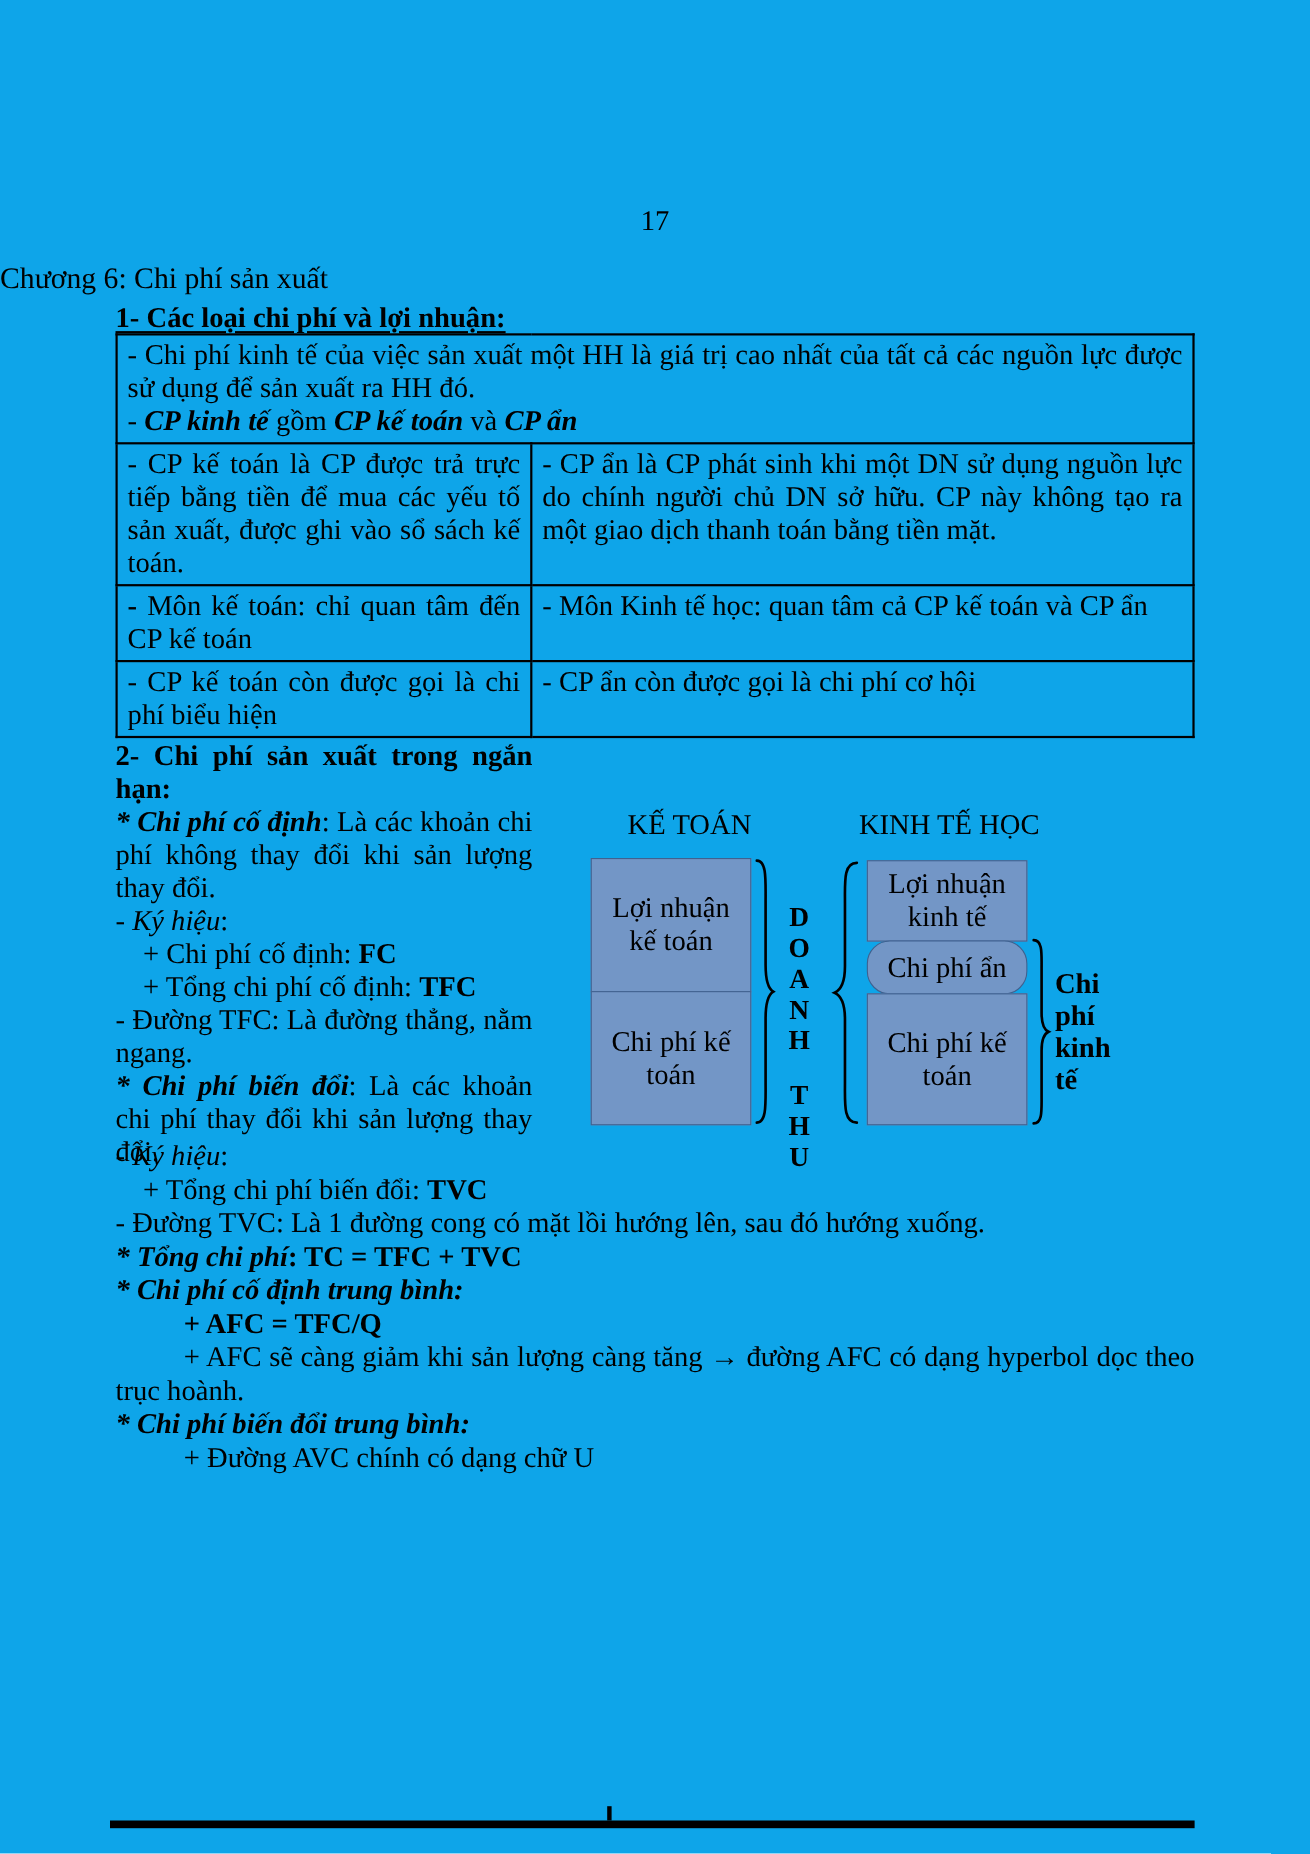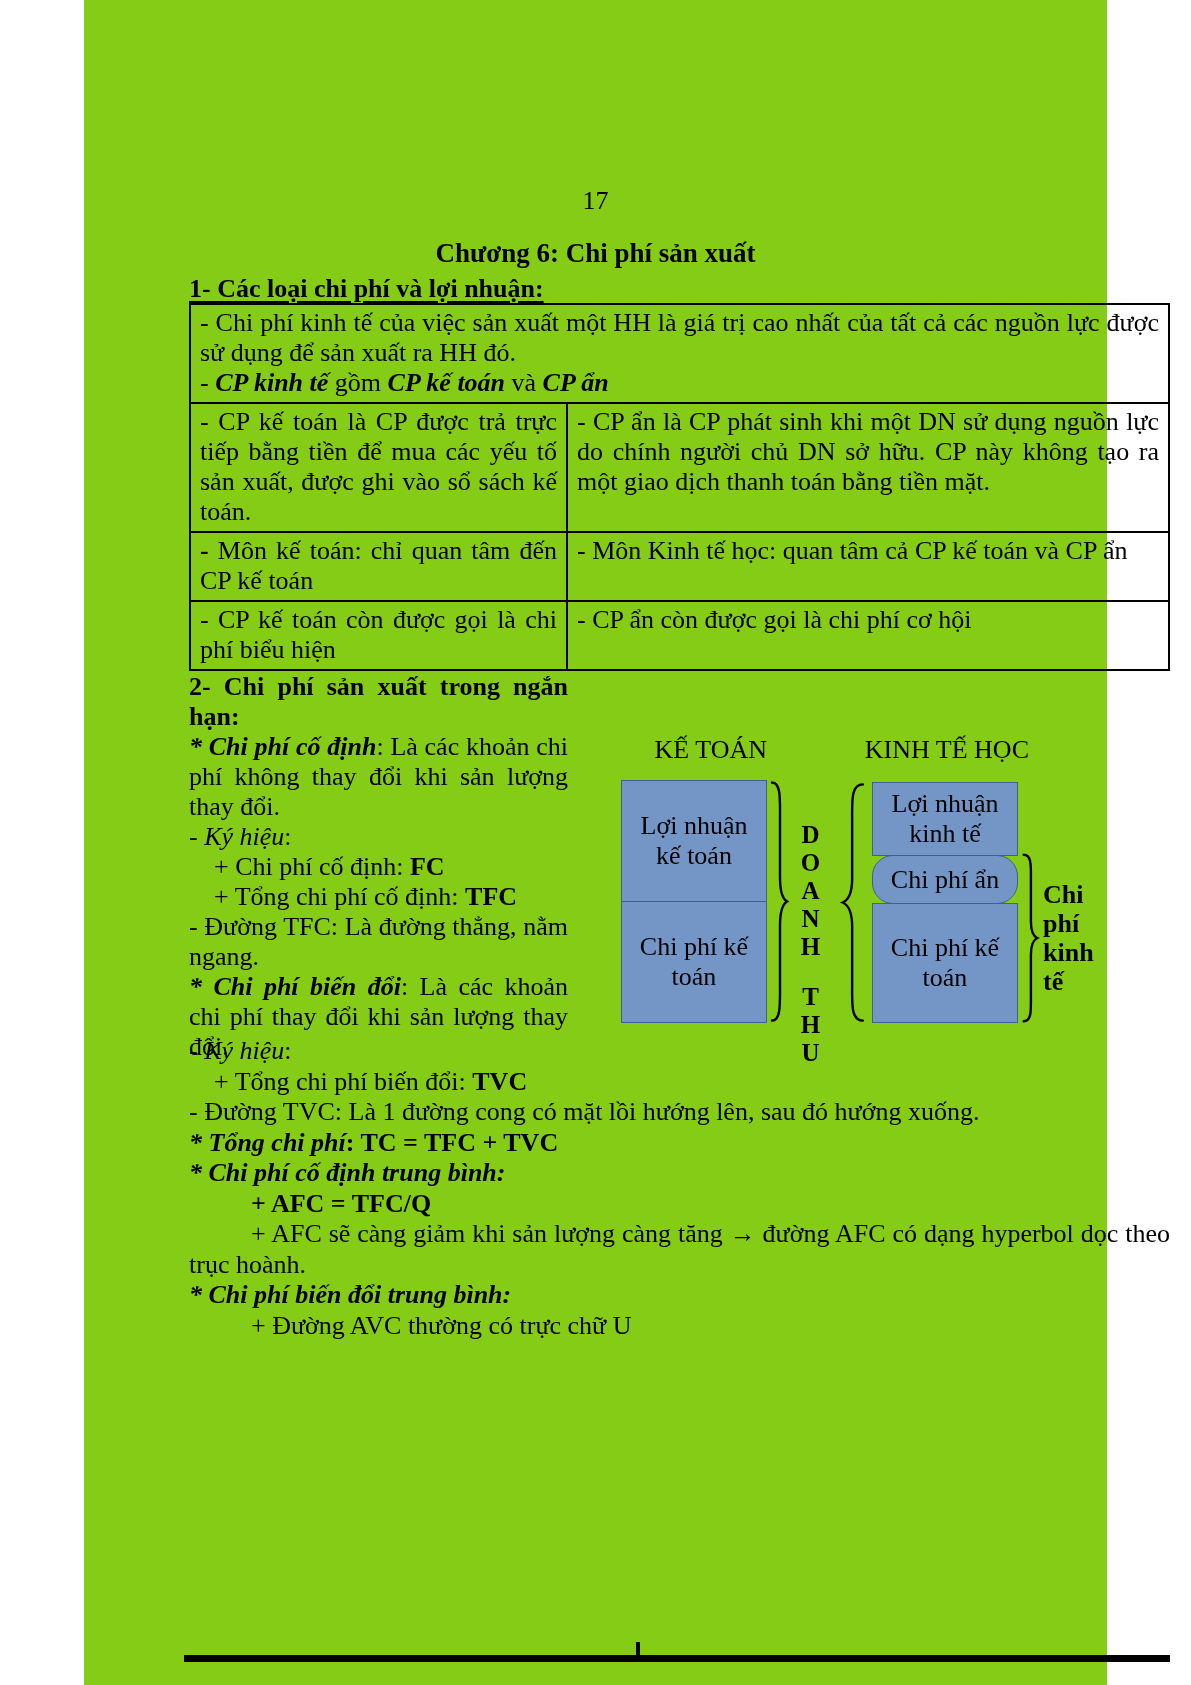--- a/index.html
+++ b/index.html
@@ -1,30 +1,30 @@
 <!DOCTYPE html>
 <html style="--box-bg: #7396c6; --box-border: #40618f;"><head>
 <meta charset="utf-8">
 <title>Page 17</title>
 <style>
   html,body { margin:0; padding:0; background:#ffffff; }
   .page {
-    position:relative; width:1023px; height:1685px; margin:0 auto;
-    background:#84cc16; color:#000;
+    position:relative; width:1191px; height:1685px; margin:0 auto;
+    background:#0ea5e9; color:#000;
     font-family:"Liberation Serif","DejaVu Serif",serif;
     font-size:26px;
   }
   .b  { font-weight:bold; }
   .i  { font-style:italic; }
   .bi { font-weight:bold; font-style:italic; }
   .u  { text-decoration:underline; text-underline-offset:4px; }
 
   .pagenum { position:absolute; left:0; top:186px; width:100%; text-align:center; }
-  .title   { position:absolute; left:0; top:238px; width:100%; text-align:center;
-             font-size:27px; font-weight:bold; margin:0; }
+  .title   { position:absolute; left:0; top:238px; width:100%; 
+             font-size:27px; font-weight:normal; margin:0; }
   .h1      { position:absolute; left:105px; top:274px; font-weight:bold; margin:0; }
 
   .ctable  { position:absolute; left:105px; top:303px; width:981px;
              border-collapse:collapse; line-height:30px; table-layout:fixed; }
   .ctable td { border:2px solid #000; padding:3px 9px 4px 9px;
              vertical-align:top; text-align:justify; }
 
   .lcol    { position:absolute; left:105px; top:672px; width:379px; line-height:30px; }
   .lcol p  { margin:0; text-align:justify; }
   .s2head  { font-weight:bold; }
@@ -144,19 +144,19 @@
 
   <div class="bodytxt">
     <p><span>- </span><span class="i">Ký hiệu</span><span>:</span></p>
     <p class="ti1"><span>+ Tổng chi phí biến đổi: </span><span class="b">TVC</span></p>
     <p>- Đường TVC: Là 1 đường cong có mặt lồi hướng lên, sau đó hướng xuống.</p>
     <p><span class="bi">* Tổng chi phí</span><span class="b">: </span><span class="b">TC = TFC + TVC</span></p>
     <p><span class="bi">* Chi phí cố định trung bình:</span></p>
     <p class="ti2"><span class="b">+ AFC = TFC/Q</span></p>
     <p class="ti2">+ AFC sẽ càng giảm khi sản lượng càng tăng → đường AFC có dạng hyperbol dọc theo trục hoành.</p>
     <p><span class="bi">* Chi phí biến đổi trung bình:</span></p>
-    <p class="ti2">+ Đường AVC thường có trực chữ U</p>
+    <p class="ti2">+ Đường AVC chính có dạng chữ U</p>
   </div>
 
   <div class="crop-mark"></div>
   <div class="bottom-rule"></div>
 
 </div>
 
 </body></html>

